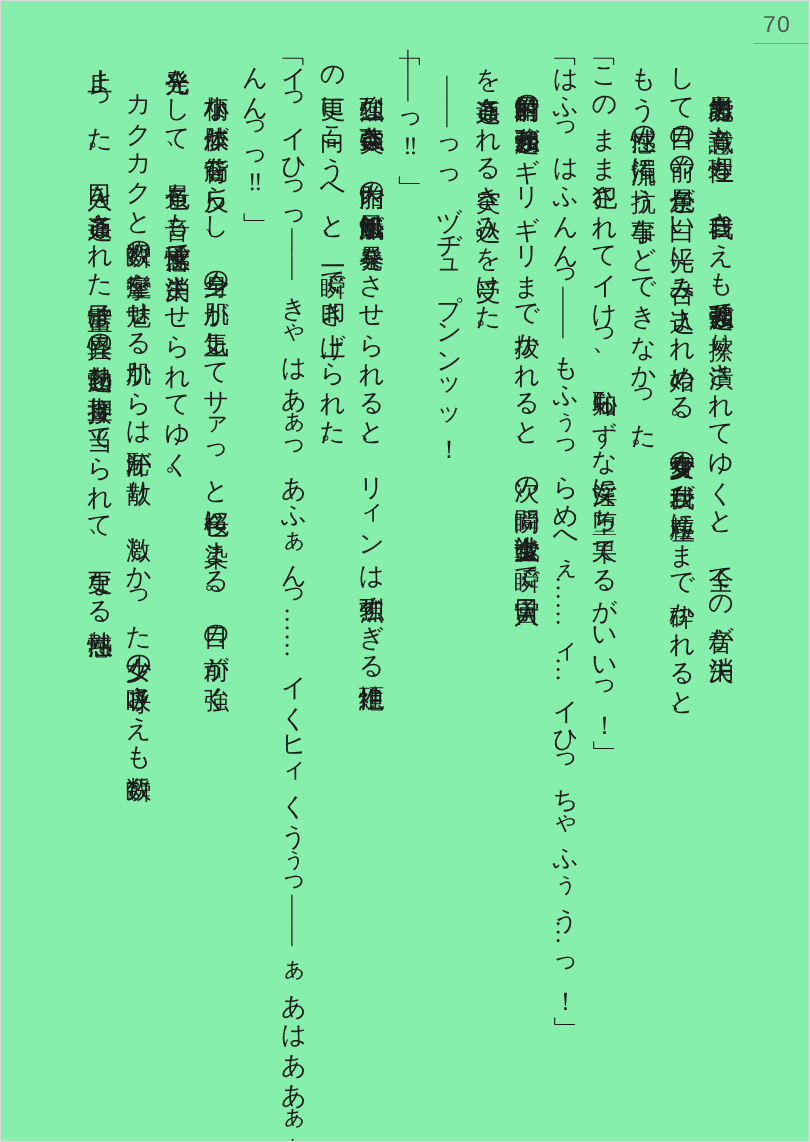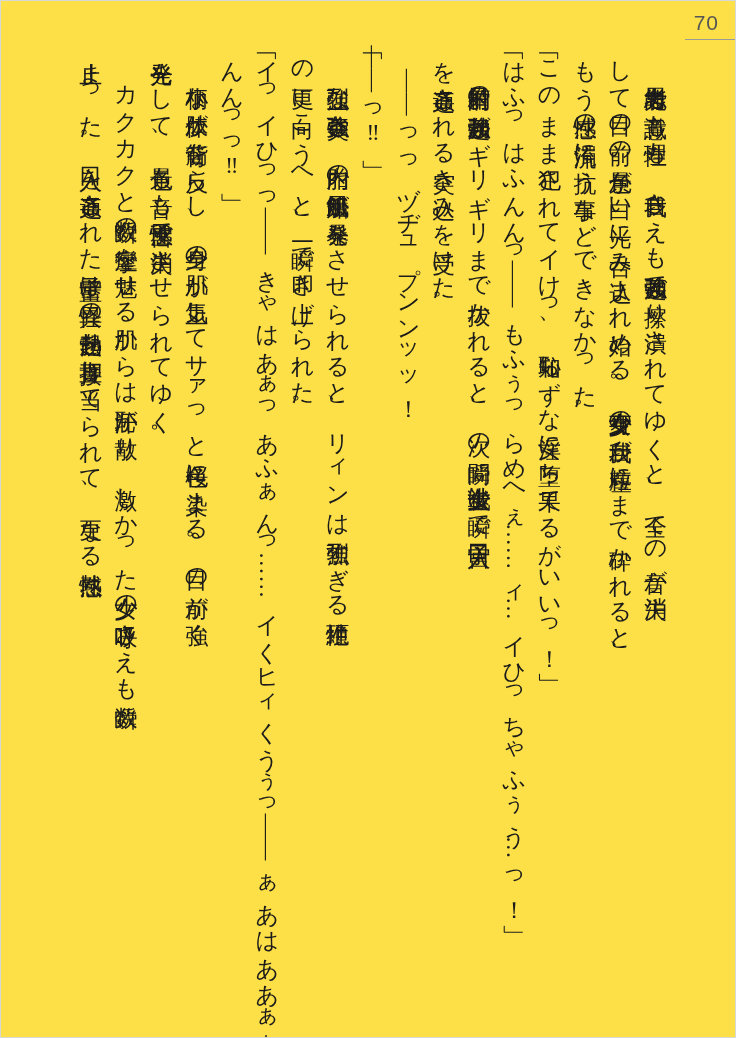--- a/index.html
+++ b/index.html
@@ -4,21 +4,21 @@
 <style>
   html, body {
     margin: 0;
     padding: 0;
     background: #ffffff;
   }
   .page {
     position: relative;
     width: 736px;
     height: 1038px;
-    background: #fde047;
+    background: #86efac;
     border: 1px solid #d8d8d8;
     box-sizing: border-box;
     overflow: hidden;
     font-family: "Liberation Serif", "DejaVu Serif", serif;
   }
   .pagenum {
     position: absolute;
     top: 10px;
     right: 16px;
     font-size: 21px;

